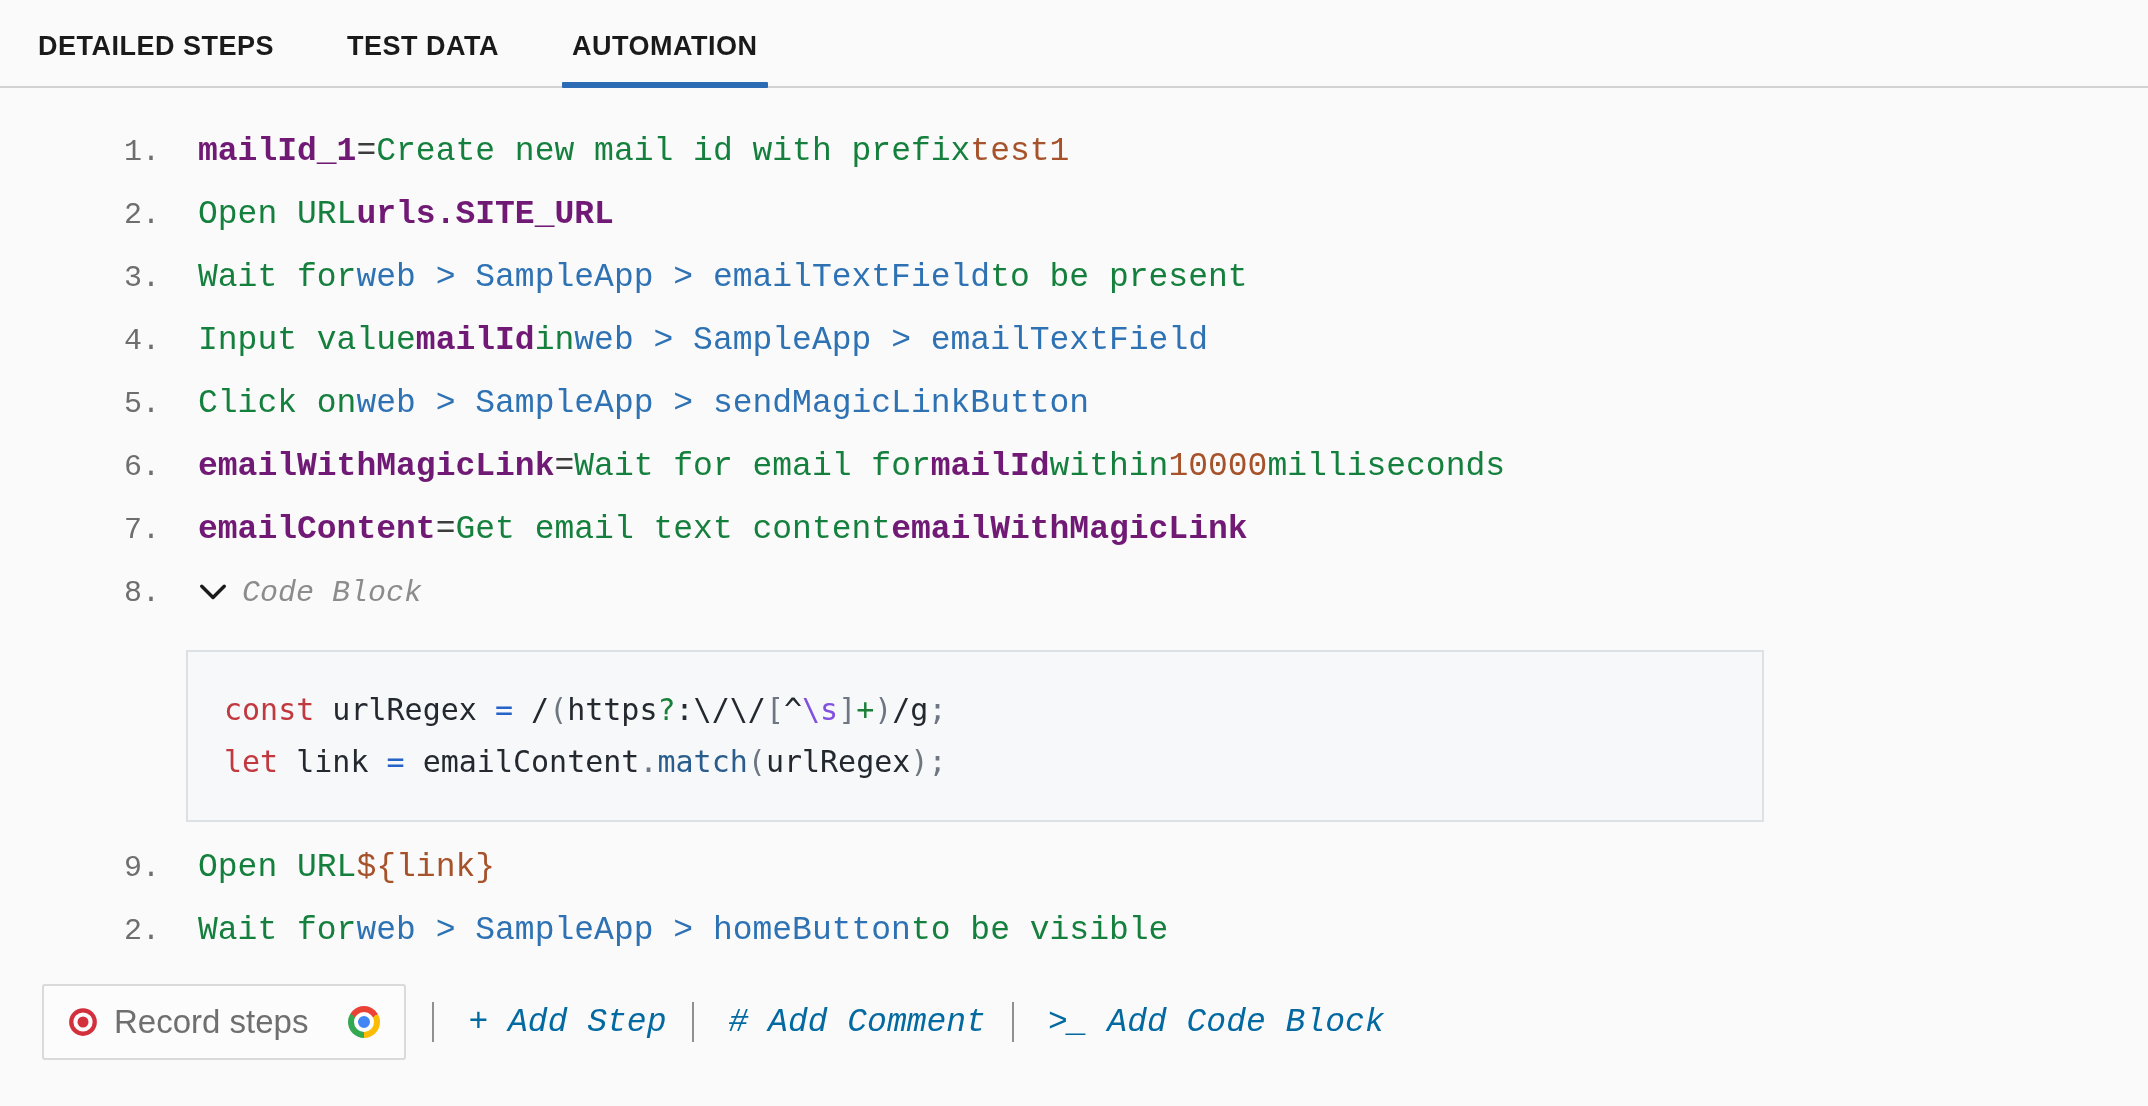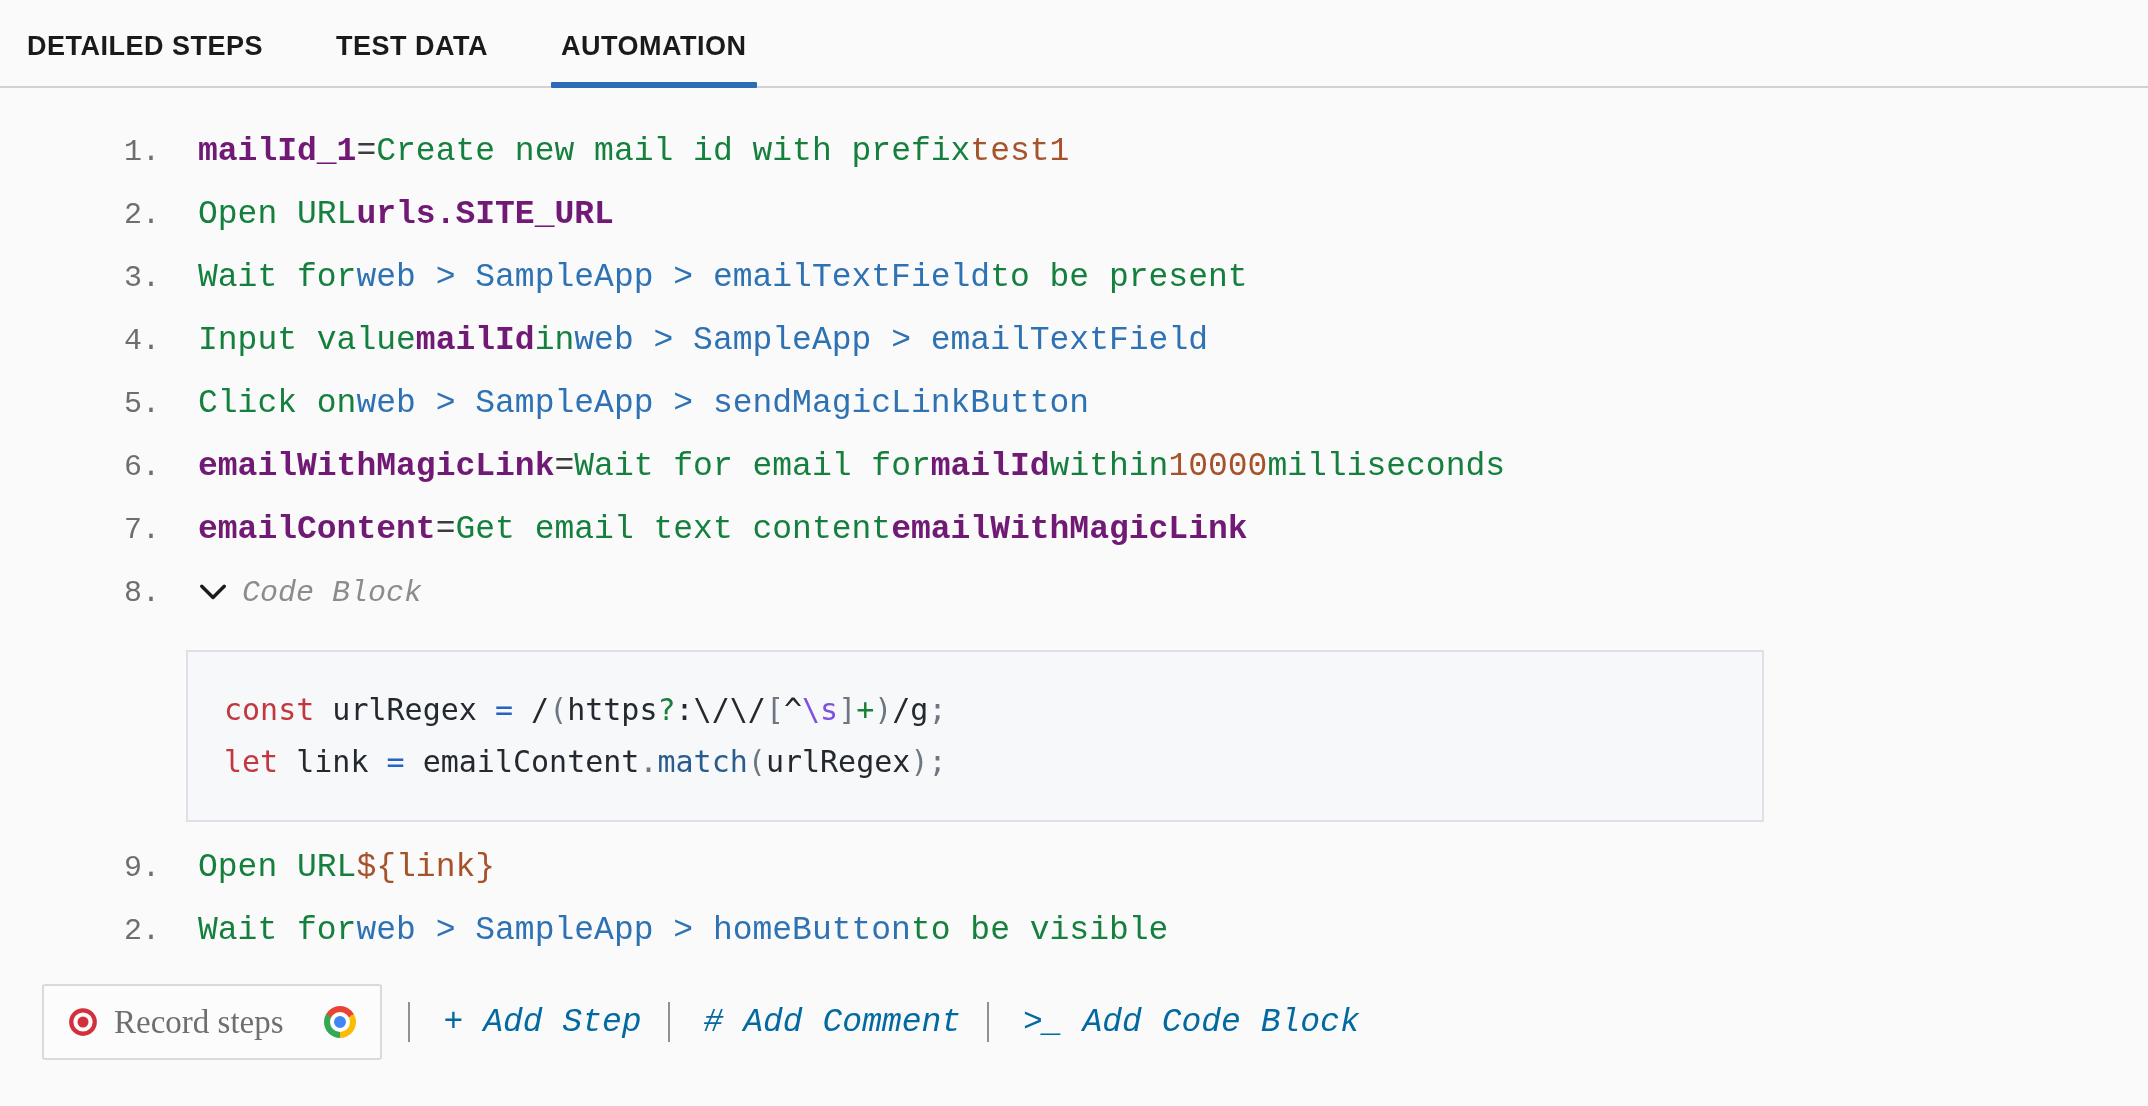--- a/index.html
+++ b/index.html
@@ -6,21 +6,21 @@
   body{
     width:2148px;height:1106px;overflow:hidden;
     background:#fafafa;
     font-family:"Liberation Sans", sans-serif;
   }
   
   .tabbar{
     height:88px;box-sizing:border-box;
     border-bottom:2px solid #d2d2d2;
     display:flex;align-items:flex-end;
-    padding-left:17px;
+    padding-left:28px;
     text-align:center;
   }
   .tab{
     position:relative;
     font-size:27px;font-weight:600;letter-spacing:.5px;
     color:#1a1a1a;
     padding:0 10px 24px 10px;
     margin-right:53px;
     cursor:pointer;white-space:nowrap;
   }
@@ -70,21 +70,21 @@
   
   .toolbar{margin:22px 0 0 42px;display:flex;align-items:center;}
   .record-btn{
     display:flex;align-items:center;
     height:76px;box-sizing:border-box;
     padding:0 24px;
     background:#fcfcfc;border:2px solid #dadada;border-radius:3px;
     cursor:pointer;
   }
   .record-label{
-    font-family:Liberation Serif, serif;
+    font-family:Liberation Sans, sans-serif;
     font-size:33px;color:#6f6f6f;margin-left:16px;white-space:pre;
   }
   .chrome{
     width:32px;height:32px;border-radius:50%;
     background:conic-gradient(from 60deg,#fbbc05 0 120deg,#34a853 0 240deg,#ea4335 0);
     position:relative;display:inline-block;margin-left:40px;flex:0 0 auto;
   }
   .chrome-center{
     position:absolute;left:50%;top:50%;
     width:12px;height:12px;transform:translate(-50%,-50%);

